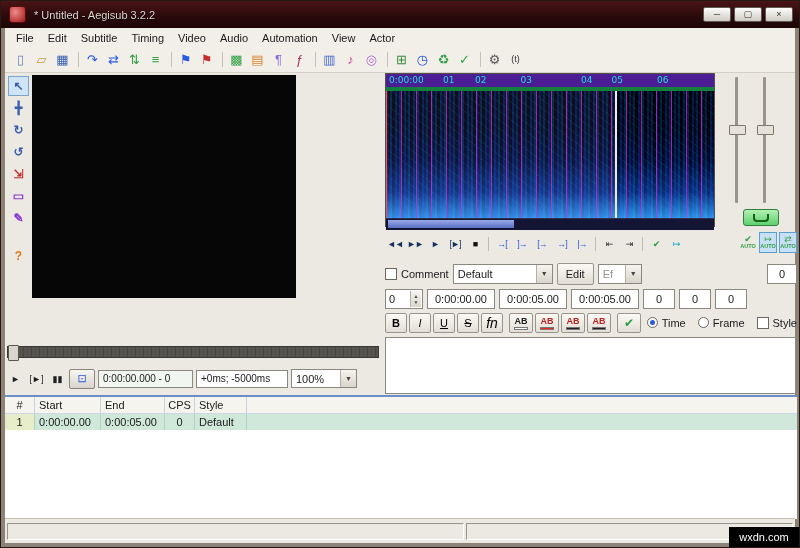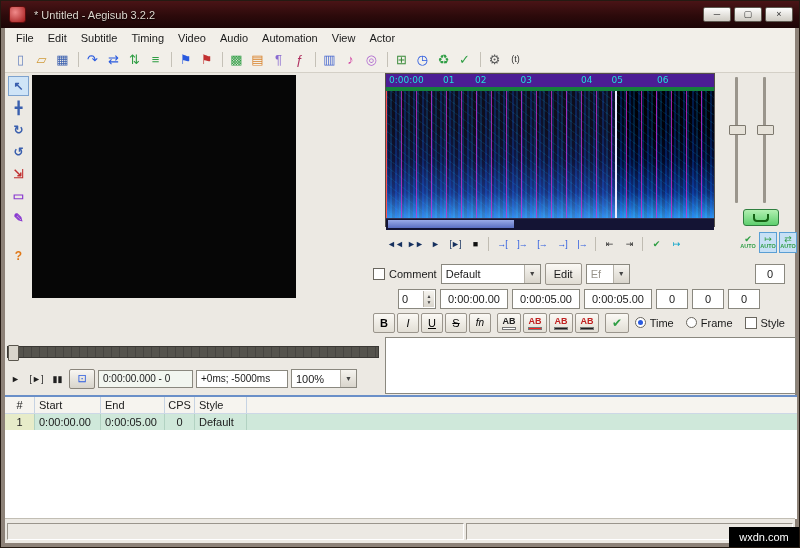--- a/index.html
+++ b/index.html
@@ -91,21 +91,21 @@
     align-items:center;justify-content:center;font-size:9px;padding:0 2px;letter-spacing:-1px;}
   .asep{width:1px;height:14px;background:#c0bcb2;margin:0 3px;}
   .audiotoggles{position:absolute;left:738px;top:231px;display:flex;gap:2px;}
   .atoggle{width:18px;height:21px;border:1px solid transparent;background:transparent;
     display:flex;flex-direction:column;align-items:center;justify-content:center;padding:0;}
   .atoggle.pressed{background:#c7e0f5;border-color:#5a9fd4;}
   .atoggle .g{font-size:9px;color:#2f9e44;line-height:1;}
   .atoggle .auto{font-size:5.5px;color:#2f9e44;line-height:1;font-weight:bold;}
 
   
-  .erow{position:absolute;left:372px;width:412px;height:21px;display:flex;align-items:center;gap:4px;justify-content:center;}
+  .erow{position:absolute;left:384px;width:412px;height:21px;display:flex;align-items:center;gap:4px;}
   .row1{top:262px;} .row2{top:287px;} .row3{top:311px;gap:2px;}
   .cb{width:12px;height:12px;background:#fff;border:1px solid #6a675f;display:inline-block;box-sizing:border-box;}
   .lbl{font-size:11px;}
   .combo{display:flex;align-items:center;background:#fff;border:1px solid #8a887f;height:20px;
     box-sizing:border-box;padding-left:4px;}
   .arrowbtn{margin-left:auto;width:15px;align-self:stretch;background:linear-gradient(#f6f4ef,#d9d5cc);
     border-left:1px solid #b5b1a8;display:flex;align-items:center;justify-content:center;
     font-size:7px;color:#444;}
   .style-combo{width:100px;} .actor-combo{width:108px;} .effect-combo{width:44px;}
   .zoomcombo{width:66px;height:19px;}
@@ -119,21 +119,21 @@
   .layer{width:38px;position:relative;padding-right:12px;}
   .spin{position:absolute;right:1px;top:1px;bottom:1px;width:10px;display:flex;flex-direction:column;
     align-items:center;justify-content:center;font-size:5px;color:#444;background:linear-gradient(#f6f4ef,#d9d5cc);
     border-left:1px solid #b5b1a8;}
   .tfield{width:68px;justify-content:center;}
   .mfield{width:32px;justify-content:center;}
   .fbtn{width:22px;height:20px;border:1px solid #9a958c;border-radius:2px;
     background:linear-gradient(#fbf9f5,#e2ded5);display:flex;align-items:center;justify-content:center;
     font-size:11px;padding:0;}
   .fbtn.b{font-weight:bold;} .fbtn.i{font-style:italic;} .fbtn.u{text-decoration:underline;}
-  .fbtn.s{text-decoration:line-through;} .fbtn.fn{font-style:italic;font-size:10px;}
+  .fbtn.s{text-decoration:line-through;} .fbtn.fn{font-style:italic;font-size:14px;}
   .cbtn{width:24px;height:20px;border:1px solid #9a958c;border-radius:2px;
     background:linear-gradient(#fbf9f5,#e2ded5);display:flex;flex-direction:column;
     align-items:center;justify-content:center;padding:1px 0 0 0;}
   .cbtn .ab{font-size:9px;font-weight:bold;line-height:1;}
   .cbtn .bar{width:14px;height:3px;margin-top:1px;border:1px solid #777;box-sizing:border-box;}
   .commit{width:24px;height:20px;border:1px solid #9a958c;border-radius:2px;
     background:linear-gradient(#fbf9f5,#e2ded5);color:#2f9e44;font-size:12px;
     display:flex;align-items:center;justify-content:center;padding:0;}
   .radgrp{margin-left:auto;display:flex;align-items:center;gap:4px;}
   .radio{width:11px;height:11px;border-radius:50%;border:1px solid #6a675f;background:#fff;

